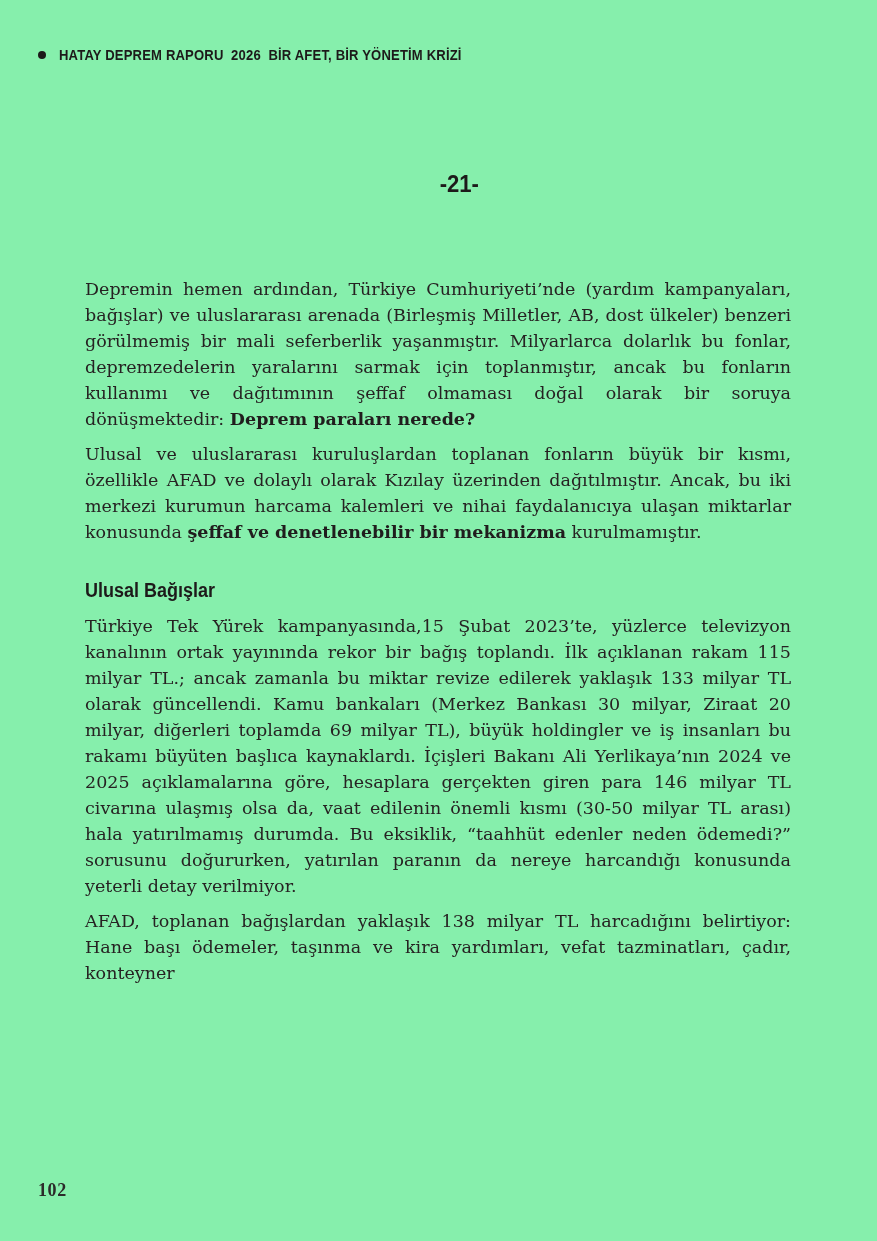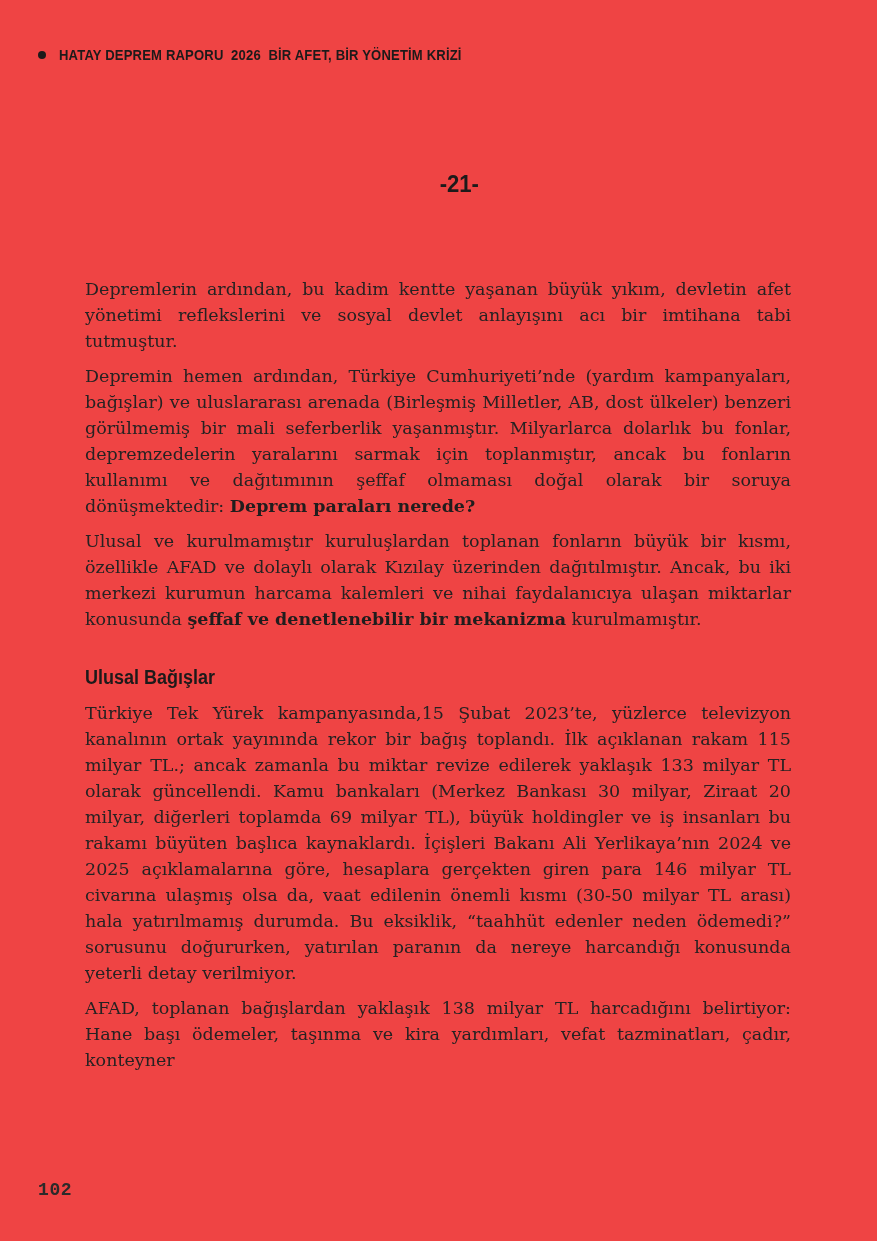--- a/index.html
+++ b/index.html
@@ -5,21 +5,21 @@
   * { margin: 0; padding: 0; box-sizing: border-box; }
   html, body { background: #ffffff; }
   body {
     width: 877px; height: 1241px;
     font-family: "DejaVu Serif", serif;
     overflow: hidden;
   }
   .page {
     position: relative;
     width: 877px; height: 1241px;
-    background: #ef4444;
+    background: #86efac;
     color: #232020;
   }
   
   .running-header {
     position: absolute;
     top: 46px; left: 38px;
     display: flex; align-items: center; gap: 13px;
   }
   .bullet-dot {
     width: 8px; height: 8px;
@@ -89,21 +89,21 @@
     transform-origin: left center;
   }
   .subheading-wrap {
     margin: 32px 0 9px 0;
     text-align: left;
   }
   
   .page-number {
     position: absolute;
     left: 38px; top: 1180px;
-    font-family: Liberation Mono, monospace;
+    font-family: Liberation Serif, serif;
     font-weight: 600;
     font-size: 18px;
     letter-spacing: 0.6px;
     color: #2c2a2a;
   }
 </style>
 </head>
 <body>
 
 <div class="page">
@@ -112,23 +112,22 @@
     <span class="bullet-dot"></span>
     <span class="running-header-text">HATAY DEPREM RAPORU  2026  BİR AFET, BİR YÖNETİM KRİZİ</span>
   </header>
 
   <div class="chapter-number-wrap">
     <span class="chapter-number">-21-</span>
   </div>
 
 
   <main class="body-column">
-    <p>Depremlerin ardından, bu kadim kentte yaşanan büyük yıkım, devletin afet yönetimi reflekslerini ve sosyal devlet anlayışını acı bir imtihana tabi tutmuştur.</p>
     <p><span>Depremin hemen ardından, Türkiye Cumhuriyeti’nde (yardım kampanyaları, bağışlar) ve uluslararası arenada (Birleşmiş Milletler, AB, dost ülkeler) benzeri görülmemiş bir mali seferberlik yaşanmıştır. Milyarlarca dolarlık bu fonlar, depremzedelerin yaralarını sarmak için toplanmıştır, ancak bu fonların kullanımı ve dağıtımının şeffaf olmaması doğal olarak bir soruya dönüşmektedir: </span><strong>Deprem paraları nerede?</strong></p>
-    <p><span>Ulusal ve kurulmamıştır kuruluşlardan toplanan fonların büyük bir kısmı, özellikle AFAD ve dolaylı olarak Kızılay üzerinden dağıtılmıştır. Ancak, bu iki merkezi kurumun harcama kalemleri ve nihai faydalanıcıya ulaşan miktarlar konusunda </span><strong>şeffaf ve denetlenebilir bir mekanizma</strong><span> kurulmamıştır.</span></p>
+    <p><span>Ulusal ve uluslararası kuruluşlardan toplanan fonların büyük bir kısmı, özellikle AFAD ve dolaylı olarak Kızılay üzerinden dağıtılmıştır. Ancak, bu iki merkezi kurumun harcama kalemleri ve nihai faydalanıcıya ulaşan miktarlar konusunda </span><strong>şeffaf ve denetlenebilir bir mekanizma</strong><span> kurulmamıştır.</span></p>
     <div class="subheading-wrap">
       <h3 class="subheading">Ulusal Bağışlar</h3>
     </div>
     <p>Türkiye Tek Yürek kampanyasında,15 Şubat 2023’te, yüzlerce televizyon kanalının ortak yayınında rekor bir bağış toplandı. İlk açıklanan rakam 115 milyar TL.; ancak zamanla bu miktar revize edilerek yaklaşık 133 milyar TL olarak güncellendi. Kamu bankaları (Merkez Bankası 30 milyar, Ziraat 20 milyar, diğerleri toplamda 69 milyar TL), büyük holdingler ve iş insanları bu rakamı büyüten başlıca kaynaklardı. İçişleri Bakanı Ali Yerlikaya’nın 2024 ve 2025 açıklamalarına göre, hesaplara gerçekten giren para 146 milyar TL civarına ulaşmış olsa da, vaat edilenin önemli kısmı (30-50 milyar TL arası) hala yatırılmamış durumda. Bu eksiklik, “taahhüt edenler neden ödemedi?” sorusunu doğururken, yatırılan paranın da nereye harcandığı konusunda yeterli detay verilmiyor.</p>
     <p>AFAD, toplanan bağışlardan yaklaşık 138 milyar TL harcadığını belirtiyor: Hane başı ödemeler, taşınma ve kira yardımları, vefat tazminatları, çadır, konteyner</p>
   </main>
 
   <span class="page-number">102</span>
 
 </div>

